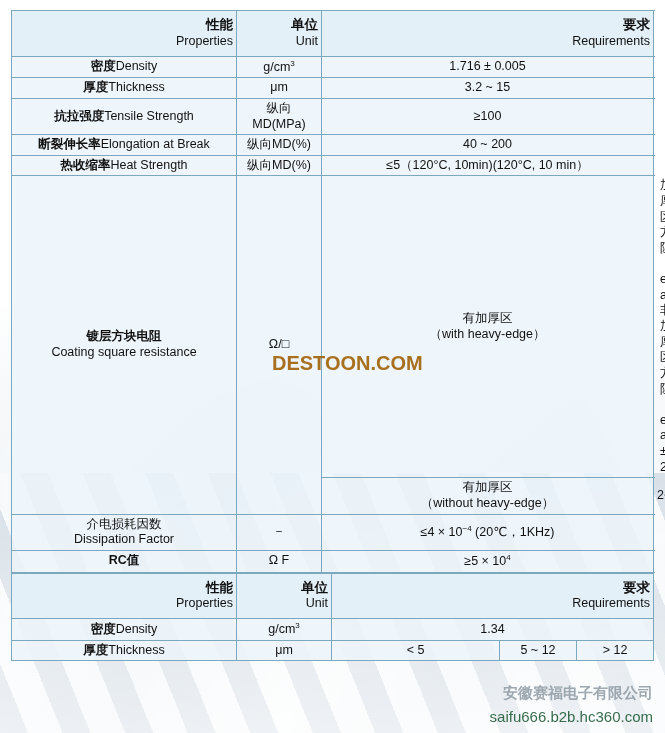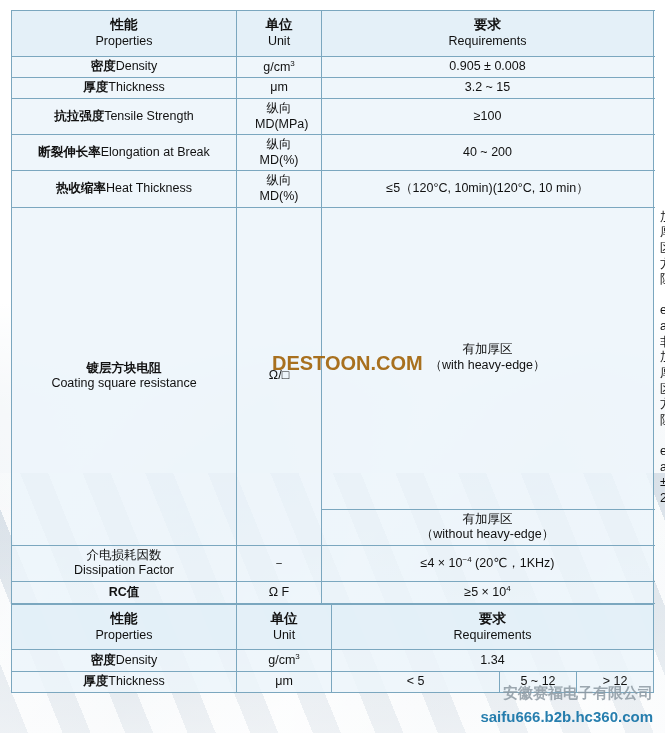--- a/index.html
+++ b/index.html
@@ -34,29 +34,30 @@
   table.spec{
     border-collapse:collapse;width:642px;
     background:rgba(236,245,250,0.85);
     table-layout:fixed;
   }
   table.spec td,table.spec th{
     border:1px solid #7ba7bf;
     text-align:center;
     vertical-align:middle;
     font-size:12.5px;
-    padding:2px 18px;
+    padding:2px 3px;
     line-height:1.25;
     color:#111;
   }
   table.spec thead th{
     font-size:13.5px;
     padding:6px 3px;
     background:rgba(226,240,247,0.9);
     font-weight:normal;
+    text-align:right;
   }
   .hdr-cn{display:block;font-weight:bold;font-size:13.5px;}
   .hdr-en{display:block;font-size:12.5px;}
   .prop{font-size:13px;}
   .prop b{font-weight:bold;}
   .big{font-size:13.5px;}
   .sm{font-size:10.5px;}
   .xs{font-size:9.5px;}
   sup{font-size:8px;}
   .two-line{line-height:1.35;}
@@ -70,21 +71,21 @@
   .footer-note{
     position:absolute;left:36px;bottom:12px;z-index:3;
     font-size:9.5px;color:#333;line-height:1.45;
   }
   .wm-company{
     position:absolute;right:12px;bottom:30px;z-index:4;text-align:left;
     font-size:15px;color:#8e9aa3;font-weight:bold;opacity:.85;
   }
   .wm-site{
     position:absolute;right:12px;bottom:8px;z-index:4;text-align:right;
-    font-size:15px;color:#0369a1;font-weight:bold;opacity:.85;
+    font-size:15px;color:#14532d;font-weight:normal;opacity:.85;
   }
   .mpet-title-wrap{margin-top:14px;}
 </style>
 </head>
 <body>
 
 <div class="bg-photo"></div>
 
 <div class="wrap">
 
@@ -111,21 +112,21 @@
         </th>
       </tr>
     </thead>
     <tbody>
 
       <tr>
         <td class="prop">
           <b>密度</b><span>Density</span>
         </td>
         <td>g/cm<sup>3</sup></td>
-        <td colspan="3" class="big">0.905 ± 0.008</td>
+        <td colspan="3" class="big">1.716 ± 0.005</td>
       </tr>
 
       <tr>
         <td class="prop">
           <b>厚度</b><span>Thickness</span>
         </td>
         <td>μm</td>
         <td colspan="3" class="big">3.2 ~ 15</td>
       </tr>
 
@@ -140,21 +141,21 @@
       <tr>
         <td class="prop">
           <b>断裂伸长率</b><span>Elongation at Break</span>
         </td>
         <td class="sm">纵向MD(%)</td>
         <td colspan="3" class="big">40 ~ 200</td>
       </tr>
 
       <tr>
         <td class="prop">
-          <b>热收缩率</b><span>Heat Thickness</span>
+          <b>热收缩率</b><span>Heat Strength</span>
         </td>
         <td class="sm">纵向MD(%)</td>
         <td colspan="3" class="big">≤5（120°C, 10min)(120°C, 10 min）</td>
       </tr>
 
       <tr>
         <td rowspan="2" class="prop two-line">
           <b>镀层方块电阻</b><br>
           <span>Coating square resistance</span>
         </td>

